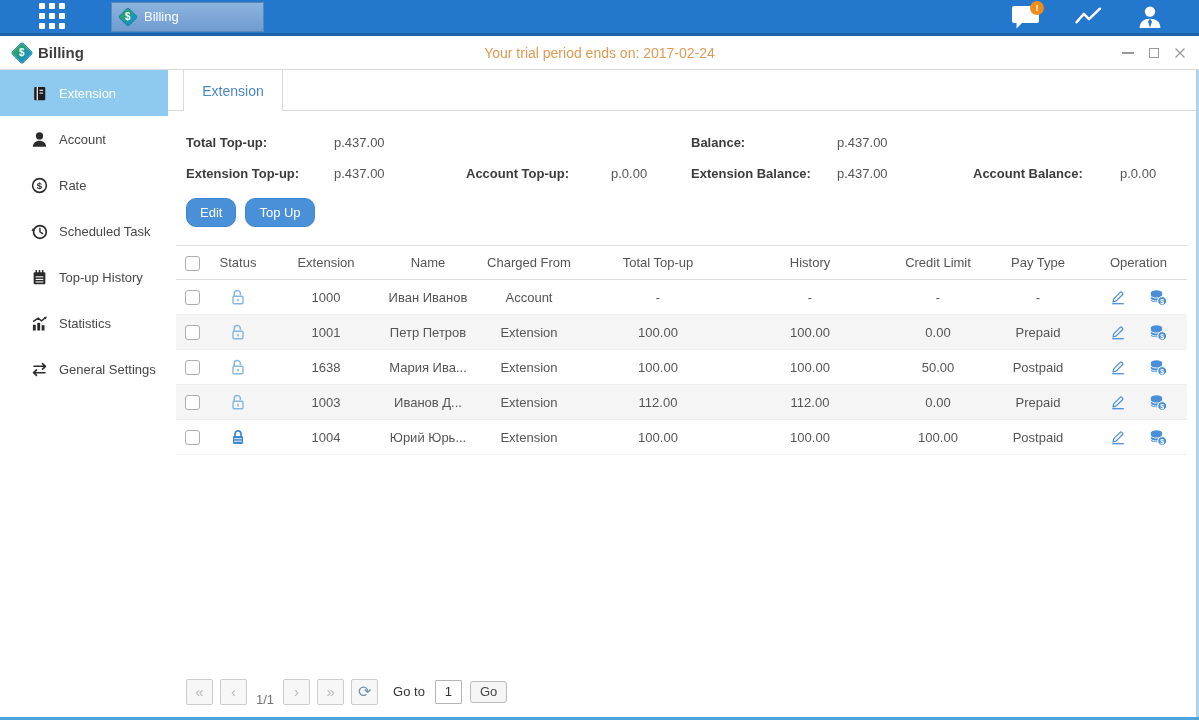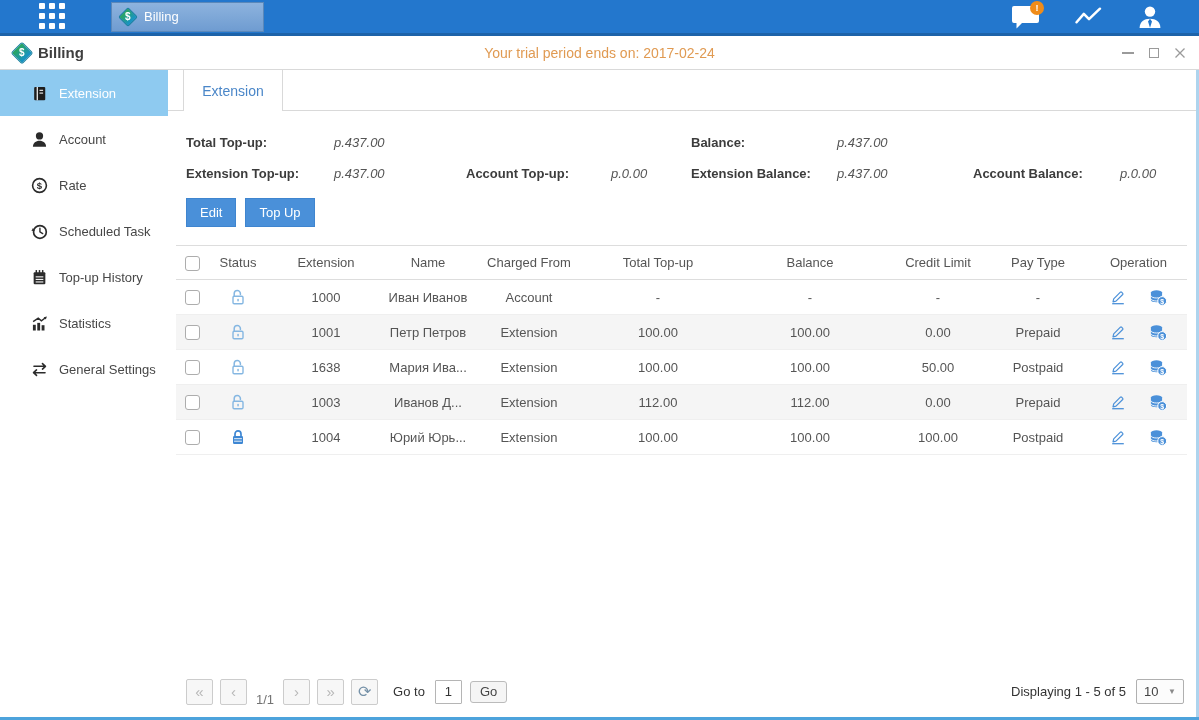--- a/index.html
+++ b/index.html
@@ -55,27 +55,27 @@
   .tabrow { position:relative; height:41px; flex:none; }
   .tabrow::after { content:''; position:absolute; left:-8px; right:-12px; bottom:0; height:1px; background:#d9d9d9; }
   .tab { position:absolute; left:7px; top:0; width:100px; height:41px; background:#fff; z-index:1;
          border-left:1px solid #d9d9d9; border-right:1px solid #d9d9d9;
          display:flex; align-items:center; justify-content:center;
          color:#4a86c8; font-size:14px; cursor:pointer; }
 
   .stats { margin:16px 0 0 10px; display:grid; grid-template-columns:505px 1fr; font-size:13px; }
   .stat-row { display:flex; align-items:center; height:31px;gap:20px; }
   .stat-label { font-weight:bold; color:#3c3c3c; }
-  .stat-val { color:#555;font-style:italic; }
+  .stat-val { color:#555; }
   .w128 { width:128px; } .w112 { width:112px; } .w125 { width:125px; }
   .w126 { width:126px; } .w116 { width:116px; } .w127 { width:127px; }
 
   .btnrow { margin:9px 0 0 10px; display:flex; gap:9px; flex:none; }
   .btn { background:#4a90d9; border:1px solid #3f85cf; color:#fff; font-size:13px; height:29px;
-         padding:0 13px; border-radius:0; display:flex; align-items:center; cursor:pointer; }
+         padding:0 13px; border-radius:10px; display:flex; align-items:center; cursor:pointer; }
 
   
   table { width:100%; border-collapse:collapse; table-layout:fixed; margin-top:18px;
           font-size:13px; color:#555; flex:none; }
   thead tr { height:34px; }
   thead td { border-top:1px solid #dddddd; border-bottom:1px solid #dddddd; color:#555; }
   tbody tr { height:35px; border-bottom:1px solid #efefef; }
   tbody tr.alt { background:#f5f5f5; }
   td { text-align:center; vertical-align:middle; overflow:hidden; white-space:nowrap; }
   .cb { display:inline-block; width:15px; height:15px; border:1px solid #adadad; border-radius:3px;
@@ -350,21 +350,21 @@
             <col style="width:97px">
         </colgroup>
         <thead>
           <tr>
             <td><span class="cb"></span></td>
             <td>Status</td>
             <td>Extension</td>
             <td>Name</td>
             <td>Charged From</td>
             <td>Total Top-up</td>
-            <td>Balance</td>
+            <td>History</td>
             <td>Credit Limit</td>
             <td>Pay Type</td>
             <td>Operation</td>
           </tr>
         </thead>
         <tbody>
           <tr>
             <td><span class="cb"></span></td>
             <td><span class="lock lock-open">
                   <svg width="16" height="18">
@@ -505,25 +505,18 @@
       <div class="pager">
         <span class="pgbtn">«</span>
         <span class="pgbtn">‹</span>
         <span class="pg-text">1/1</span>
         <span class="pgbtn">›</span>
         <span class="pgbtn">»</span>
         <span class="pgbtn pg-refresh">⟳</span>
         <span class="goto-label">Go to</span>
         <input class="goto-input" value="1" style="">
         <span class="go-btn">Go</span>
-        <div class="pager-right">
-          <span>Displaying 1 - 5 of 5</span>
-          <span class="pagesize">
-            <span>10</span>
-            <span class="caret">▼</span>
-          </span>
-        </div>
       </div>
     </div>
   </div>
 
   <div class="bottom-strip"></div>
 </div>
 
 </body></html>

